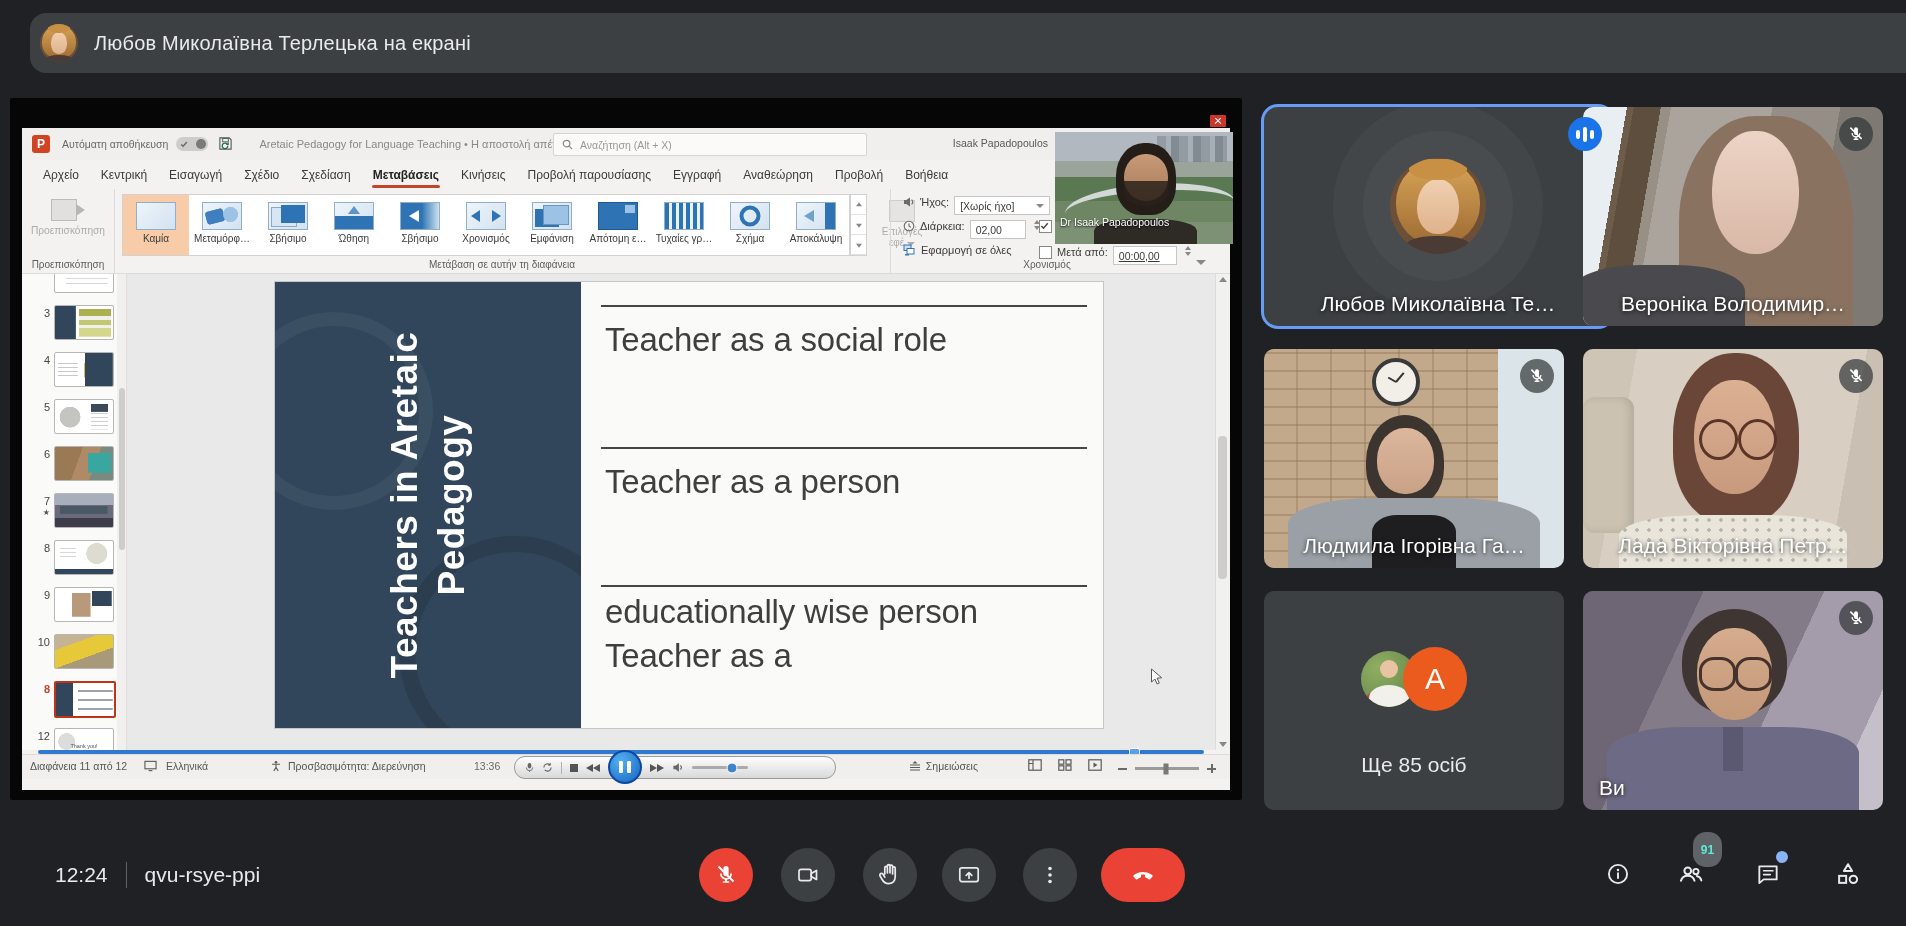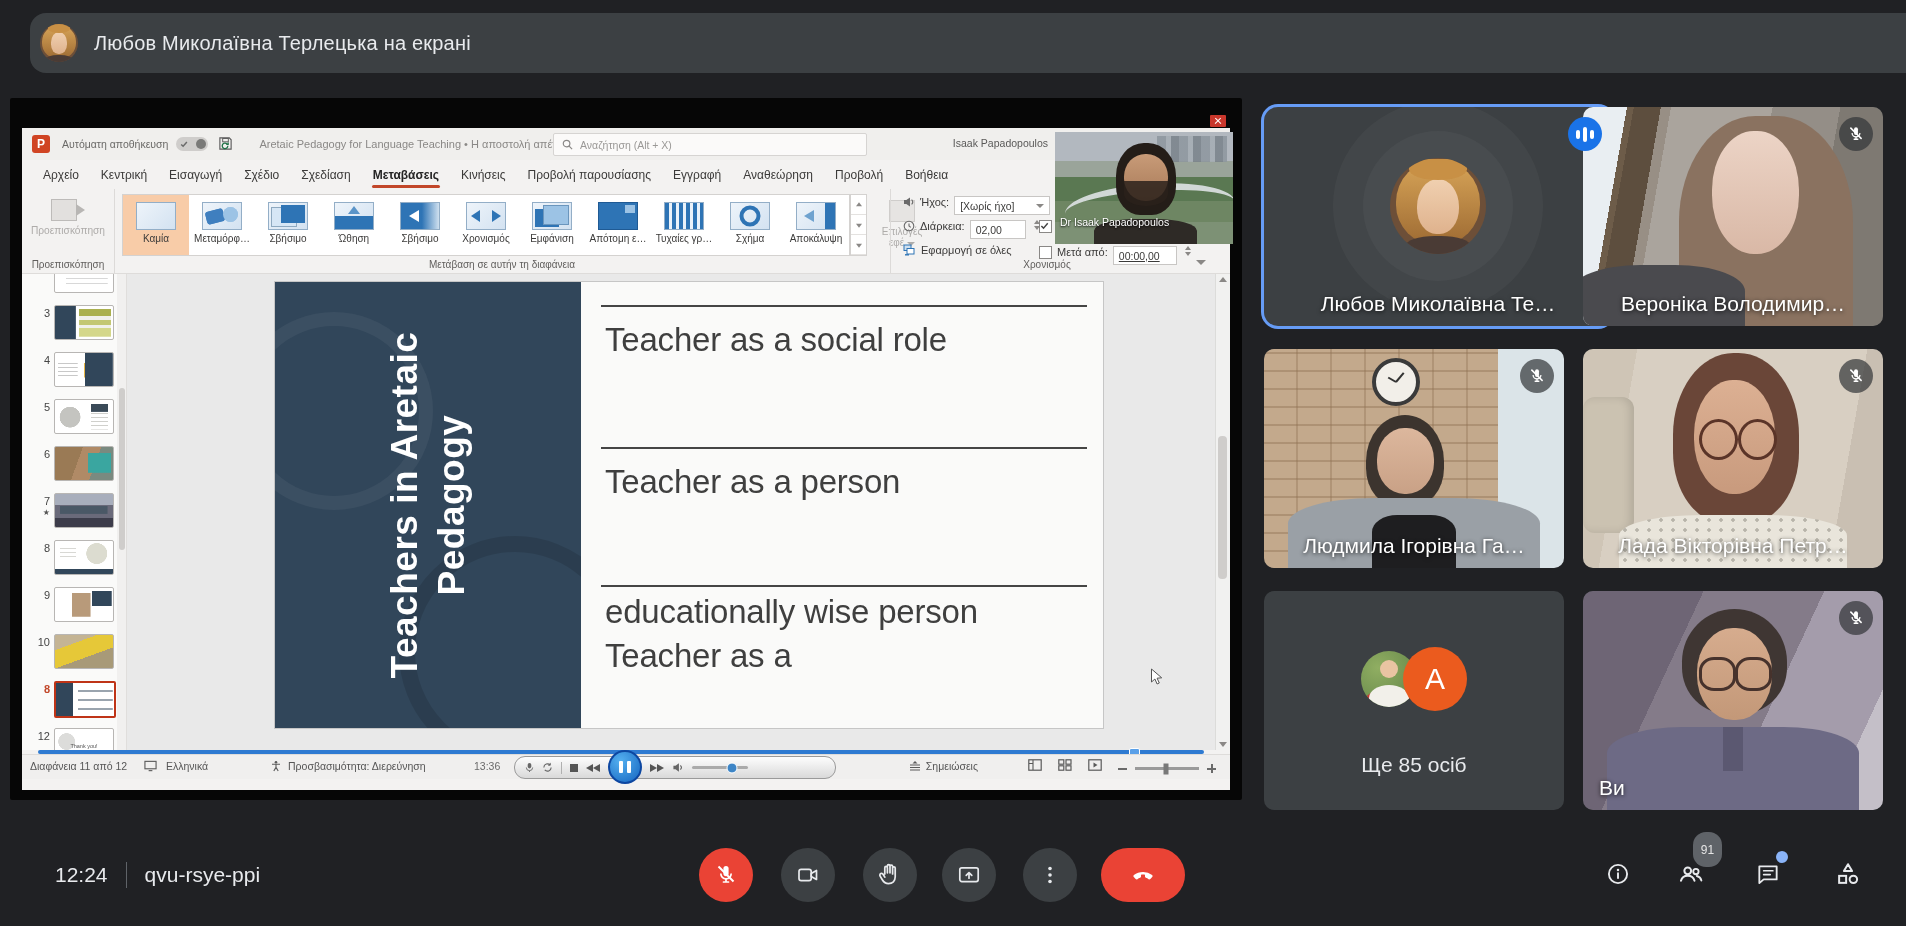--- a/index.html
+++ b/index.html
@@ -220,22 +220,22 @@
   .ovf-a2{width:64px;height:64px;border-radius:50%;background:#eb5b1e;color:#fff;display:flex;align-items:center;justify-content:center;
       font-size:30px;font-weight:400;margin-left:-14px;position:relative;z-index:2;}
   .ovf-label{position:absolute;left:0;right:0;top:63%;text-align:center;color:#e8eaed;font-size:21px;margin-top:24px;}
   
   .bbar-left{position:absolute;left:55px;top:848px;height:54px;display:flex;align-items:center;gap:18px;color:#e8eaed;font-size:21px;}
   .bbar-sep{width:1px;height:26px;background:#5f6368;}
   .cbtn{position:absolute;top:848px;width:54px;height:54px;border-radius:50%;background:#3c4043;display:flex;align-items:center;justify-content:center;}
   .cbtn.red{background:#ea4335;}
   .endcall{position:absolute;top:848px;left:1101px;width:84px;height:54px;border-radius:27px;background:#ea4335;display:flex;align-items:center;justify-content:center;}
   .ricon{position:absolute;top:860px;width:28px;height:28px;display:flex;align-items:center;justify-content:center;}
-  .badge{position:absolute;left:1693px;top:832px;min-width:25px;height:35px;border-radius:13px;background:#5f6368;color:#e5e5e5;
-         font-size:12px;display:flex;align-items:center;justify-content:center;z-index:3;padding:0 2px;}
+  .badge{position:absolute;left:1693px;top:832px;min-width:25px;height:35px;border-radius:13px;background:#5f6368;color:#5eead4;
+         font-size:12px;display:flex;align-items:center;justify-content:center;z-index:3;padding:0 2px;font-weight:bold;}
   .bluedot{position:absolute;left:1776px;top:851px;width:12px;height:12px;border-radius:50%;background:#8ab4f8;z-index:3;}
 </style>
 </head>
 <body>
 
 <div class="stage">
 
   <div class="banner">
     <div class="avatar">
       <div class="av-hair"></div>

